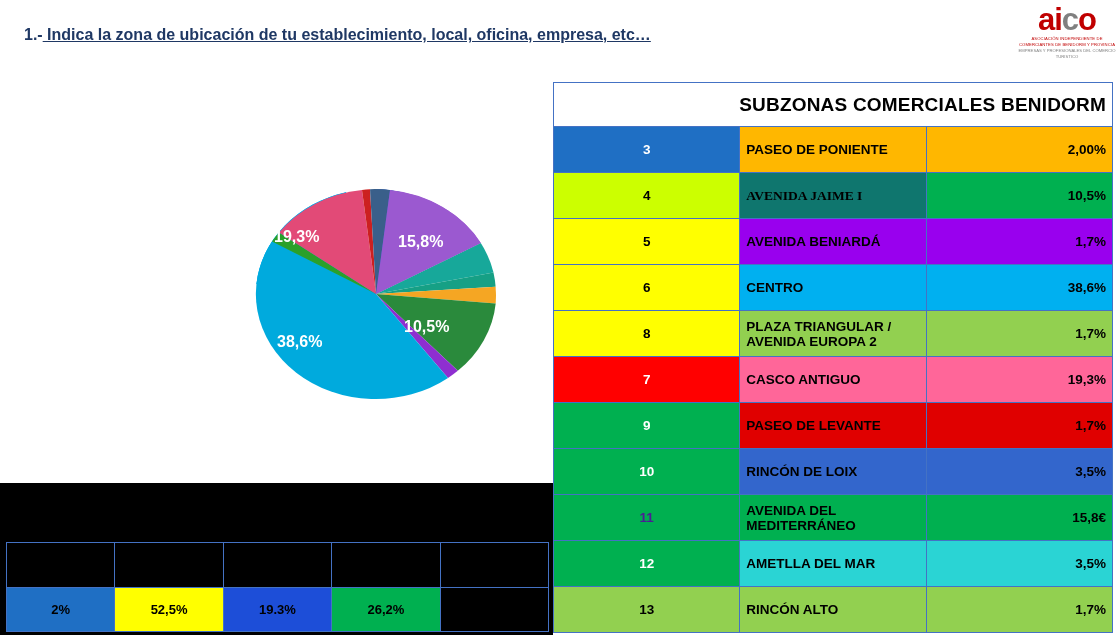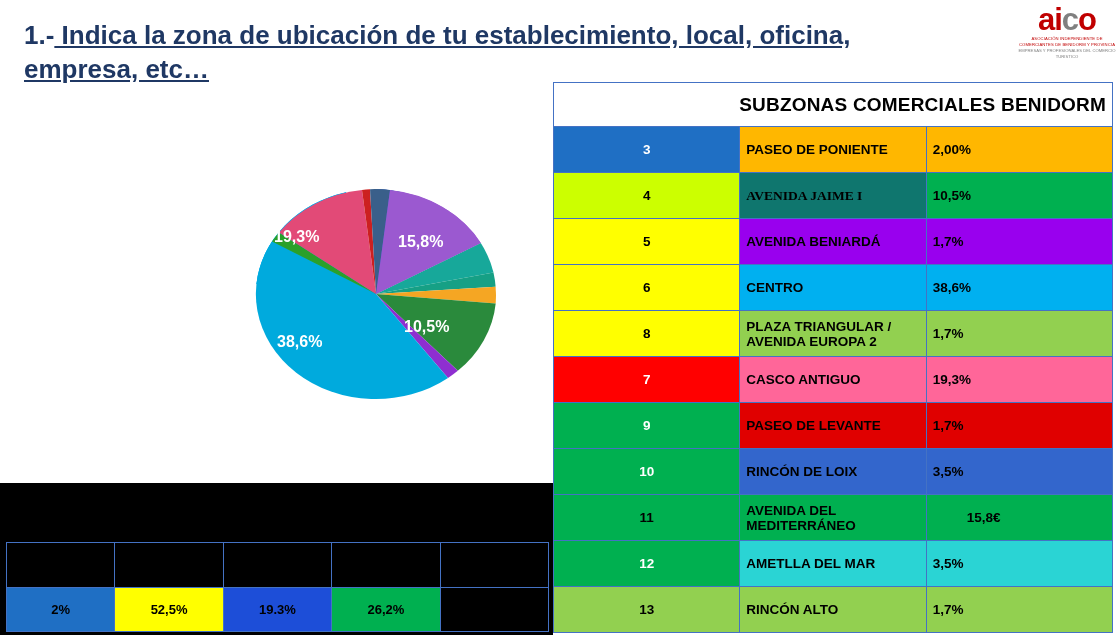--- a/index.html
+++ b/index.html
@@ -12,21 +12,21 @@
     height: 635px;
     position: relative;
     font-family: "Liberation Sans", sans-serif;
     overflow: hidden;
   }
   .question {
     position: absolute;
     left: 24px;
     top: 18px;
     width: 880px;
-    font-size: 26px;
+    font-size: 16px;
     font-weight: bold;
     color: #1f3864;
     line-height: 34px;
   }
   .question .num {
     color: #1f3864;
   }
   .question .underlined {
     text-decoration: underline;
   }
@@ -156,21 +156,21 @@
   }
   .big-table .title-cell {
     background: #ffffff;
     text-align: right;
     font-size: 19px;
     font-weight: bold;
     height: 44px;
     letter-spacing: .2px;
   }
   .col-num { width: 70px; text-align: center; }
-  .col-val { width: 68px; text-align: left; }
+  .col-val { width: 68px; text-align: right; }
   .col-name { text-align: left; margin-left: 20px; }
 </style>
 </head>
 <body>
 
 <div class="question">
   <span class="num">1.-</span><span class="underlined"> Indica la zona de ubicación de tu establecimiento, local, oficina, empresa, etc…</span>
 </div>
 
 <div class="logo">
@@ -288,21 +288,21 @@
         <td class="col-num" style="background: rgb(0, 176, 80); color: rgb(255, 255, 255);">9</td>
         <td class="col-name" style="background: rgb(224, 0, 0);">PASEO DE LEVANTE</td>
         <td class="col-val" style="background: rgb(224, 0, 0);">1,7%</td>
       </tr>
       <tr>
         <td class="col-num" style="background: rgb(0, 176, 80); color: rgb(255, 255, 255);">10</td>
         <td class="col-name" style="background: rgb(51, 102, 204);">RINCÓN DE LOIX</td>
         <td class="col-val" style="background: rgb(51, 102, 204);">3,5%</td>
       </tr>
       <tr>
-        <td class="col-num" style="background: rgb(0, 176, 80); color: #000000;">11</td>
+        <td class="col-num" style="background: rgb(0, 176, 80); color: #4c1d95;">11</td>
         <td class="col-name" style="background: rgb(0, 176, 80);">AVENIDA DEL MEDITERRÁNEO</td>
         <td class="col-val" style="background: rgb(0, 176, 80); padding-left: 40px;">15,8€</td>
       </tr>
       <tr>
         <td class="col-num" style="background: rgb(0, 176, 80); color: rgb(255, 255, 255);">12</td>
         <td class="col-name" style="background: rgb(42, 212, 212);">AMETLLA DEL MAR</td>
         <td class="col-val" style="background: rgb(42, 212, 212);">3,5%</td>
       </tr>
       <tr>
         <td class="col-num" style="background: rgb(146, 208, 80); color: rgb(0, 0, 0); margin-top: 16px;">13</td>

